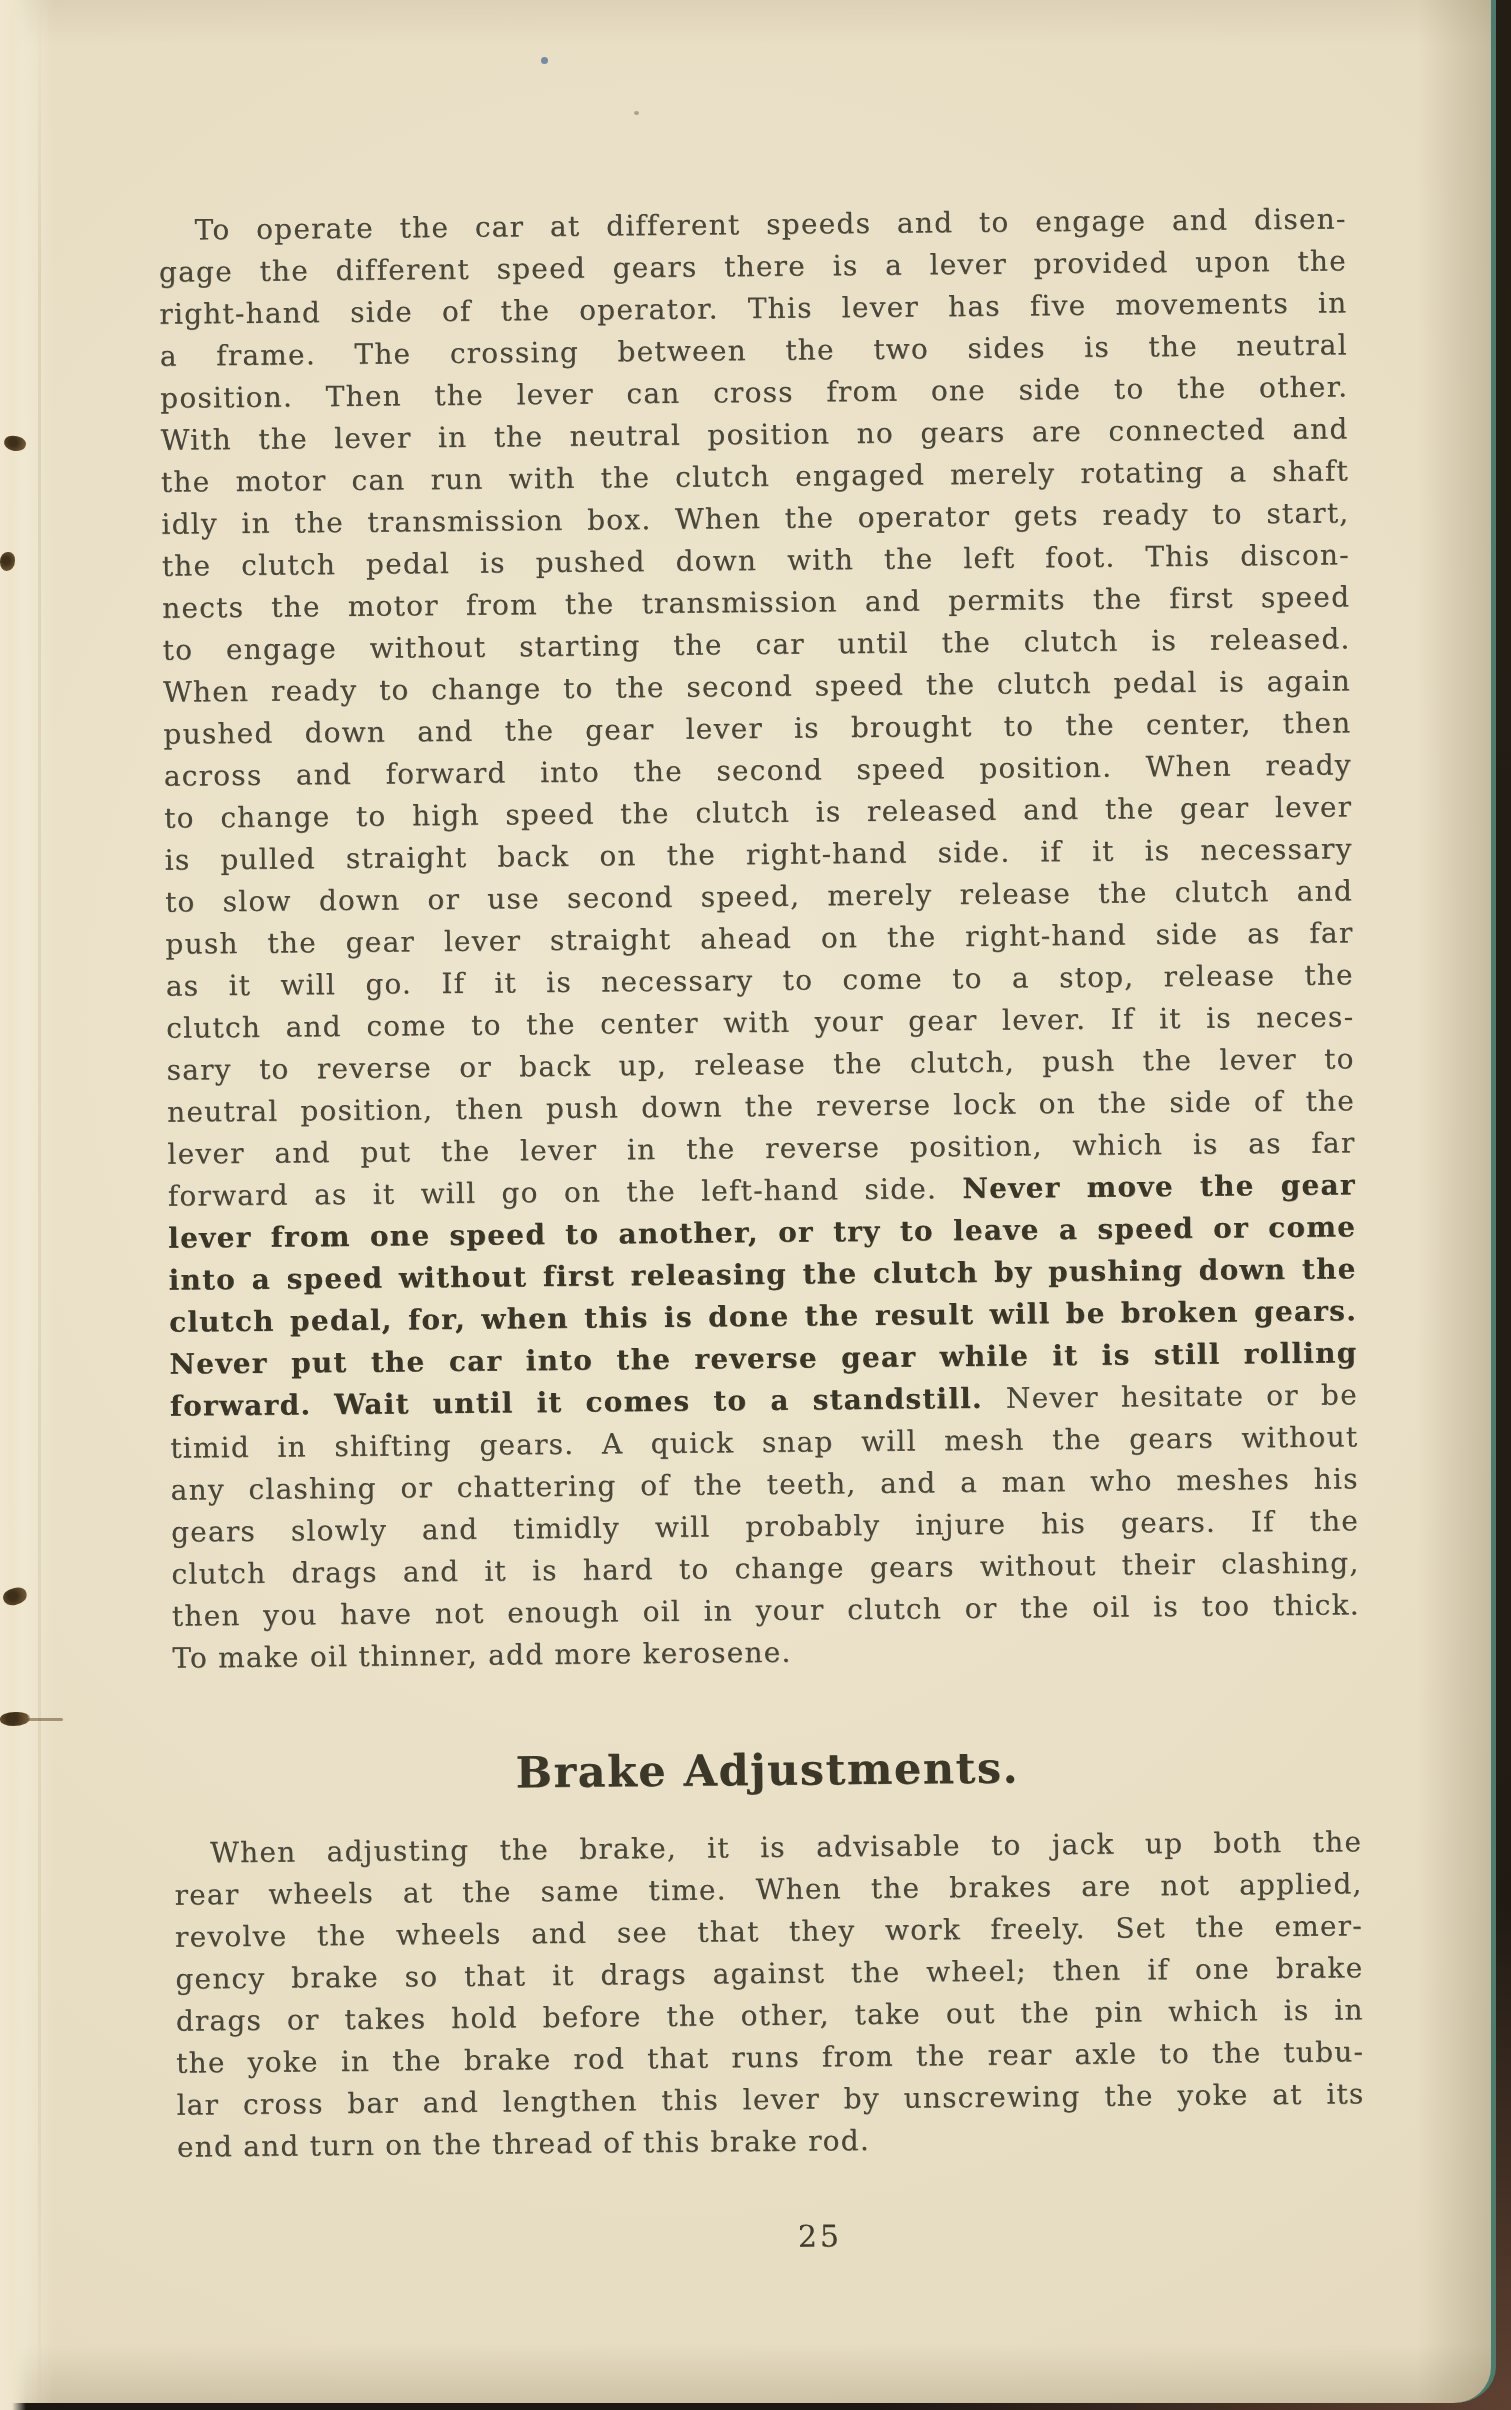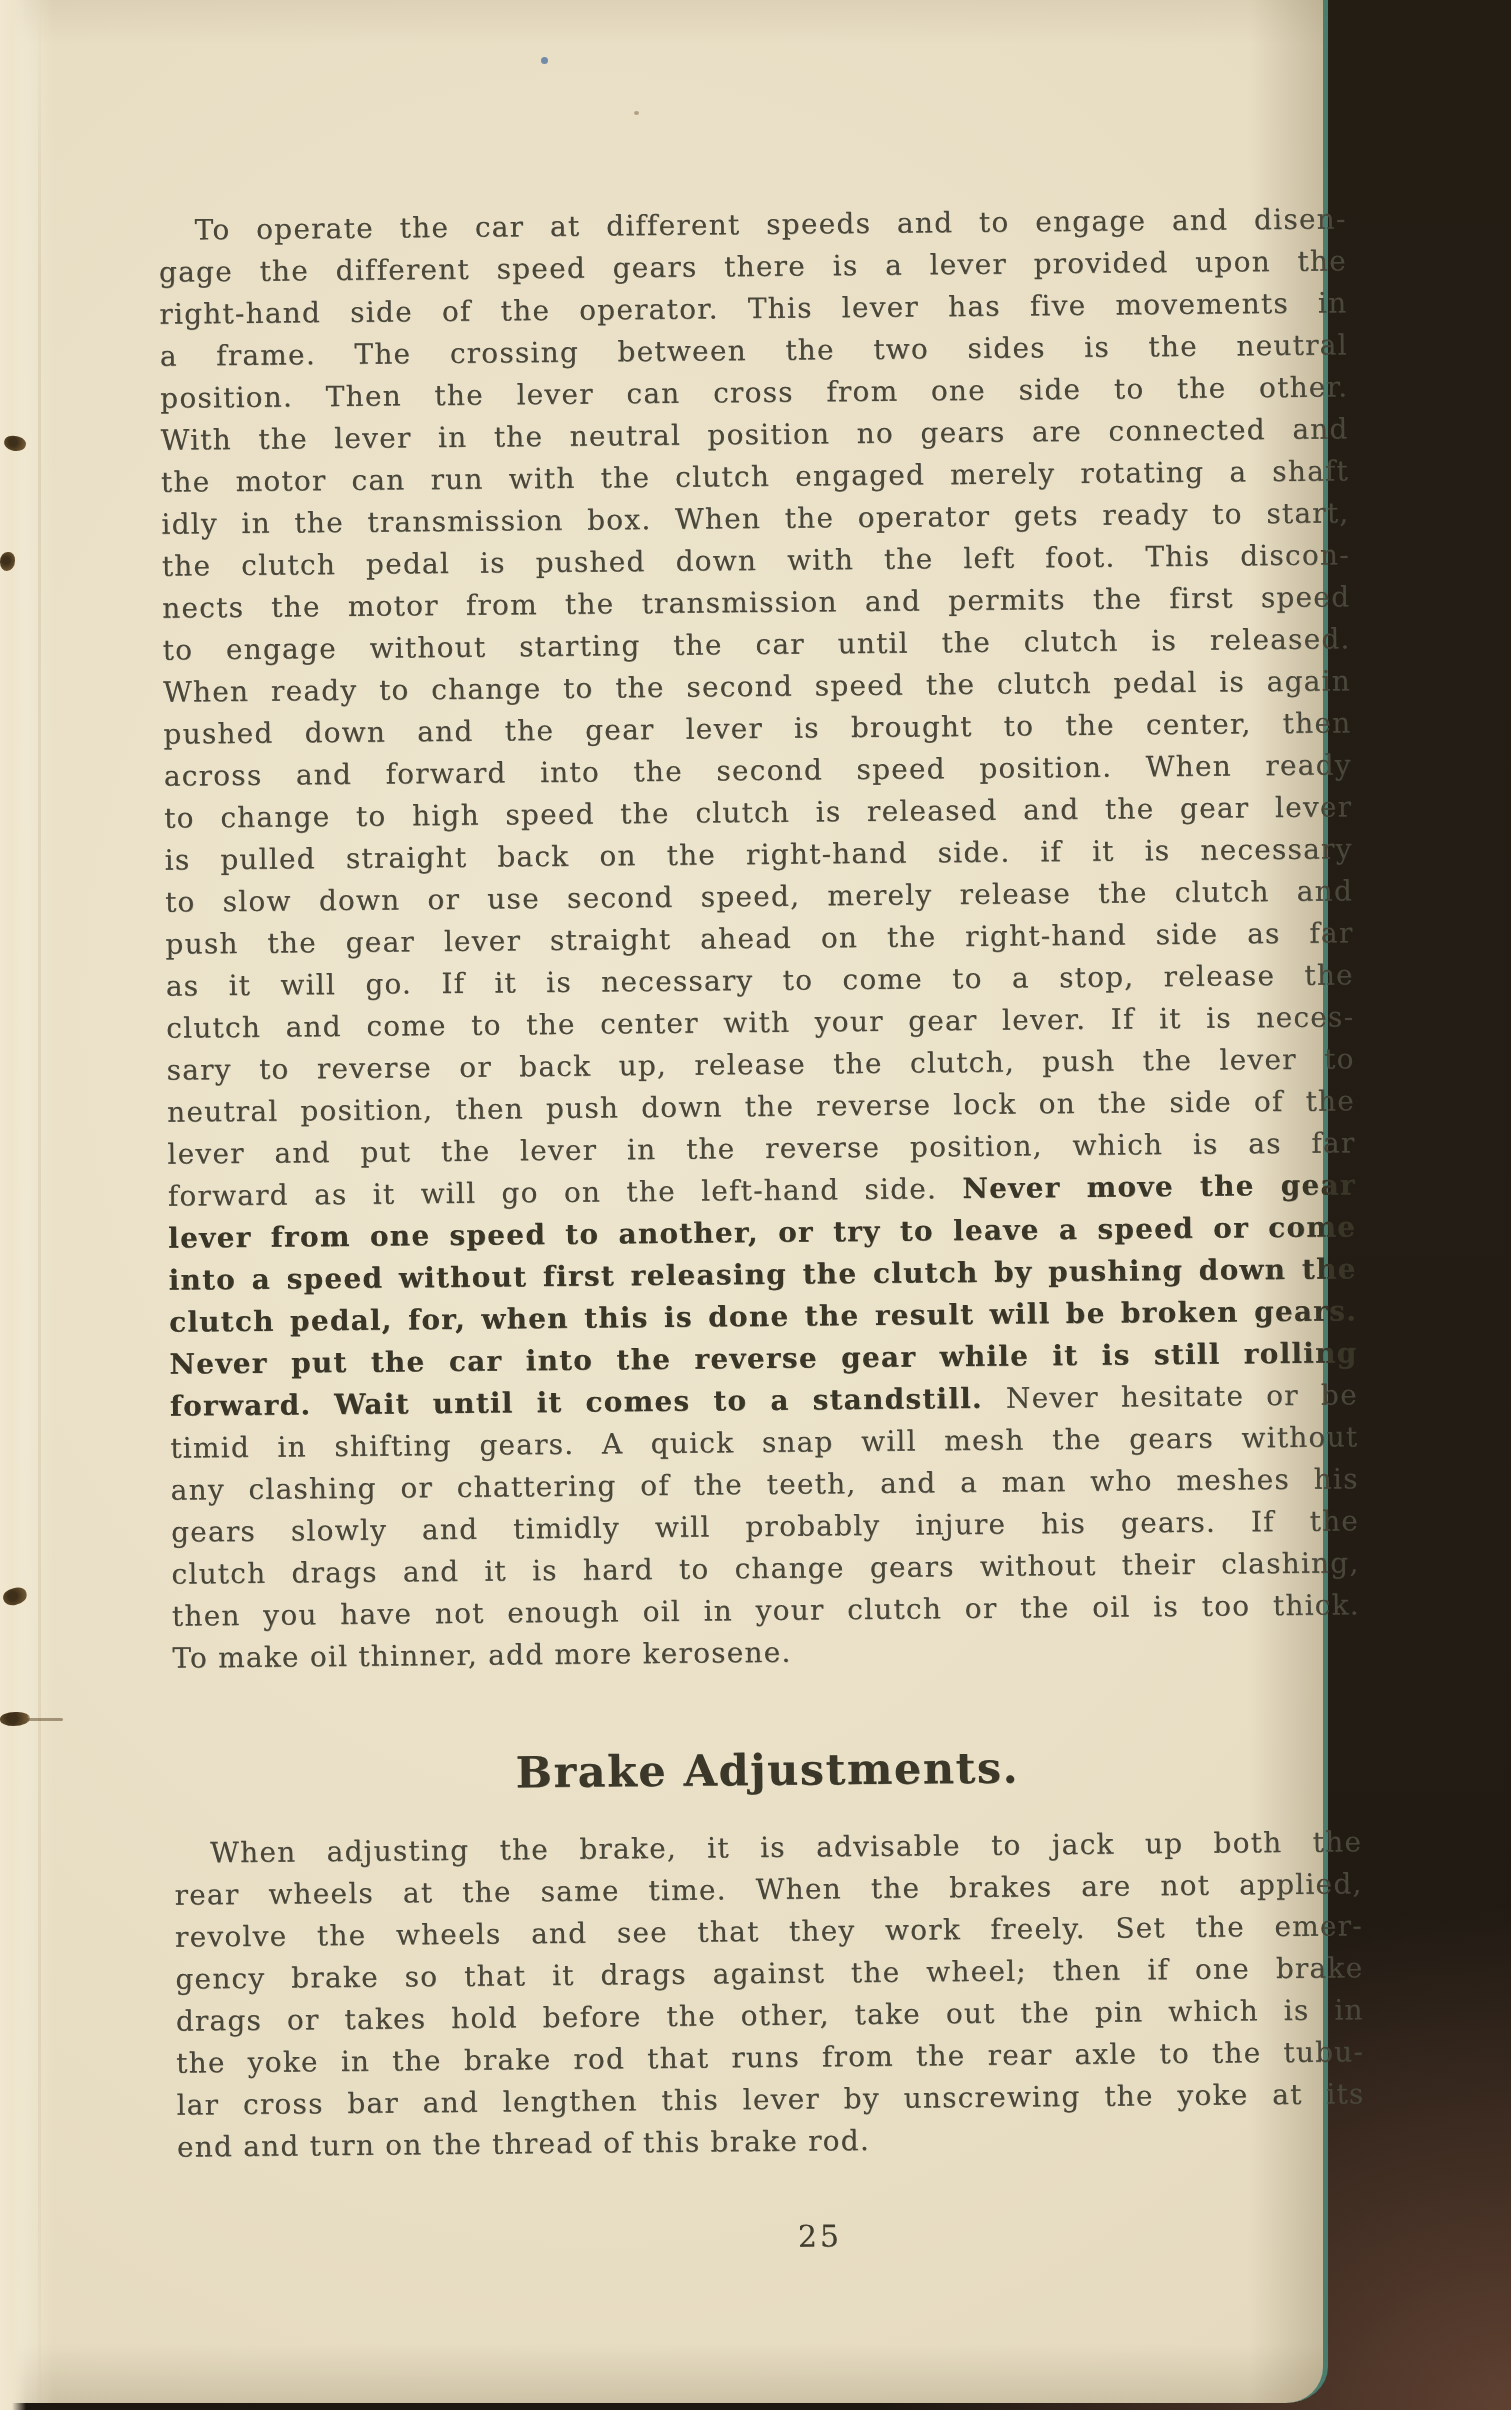--- a/index.html
+++ b/index.html
@@ -8,21 +8,21 @@
     position:relative; width:1512px; height:2411px; overflow:hidden;
     font-family:"DejaVu Serif","Liberation Serif",serif;
   }
   .cover {
     position:absolute; inset:0;
     background:
       radial-gradient(60% 30% at 100% 100%, rgba(150,100,75,.55), rgba(150,100,75,0) 70%),
       linear-gradient(180deg, #231d14 0%, #221c14 70%, #1d1712 100%);
   }
   .paper {
-    position:absolute; left:0; top:0; width:1328px; height:2403px; box-sizing:border-box;
+    position:absolute; left:0; top:0; width:1496px; height:2403px; box-sizing:border-box;
     border-right:5px solid #4b7d6e;
     border-bottom-right-radius:42px 36px;
     background-color:#eae0c5;
     background-image:
       linear-gradient(90deg, rgba(255,250,235,.60) 0px, rgba(255,250,235,0) 54px),
       linear-gradient(270deg, rgba(105,88,55,.26) 0px, rgba(105,88,55,0) 74px),
       linear-gradient(0deg, rgba(105,88,55,.20) 0px, rgba(105,88,55,0) 59px),
       linear-gradient(180deg, rgba(120,100,65,.10) 0px, rgba(120,100,65,0) 45px),
       radial-gradient(130% 90% at 45% 42%, rgba(255,255,250,.18), rgba(180,160,120,.14));
   }

